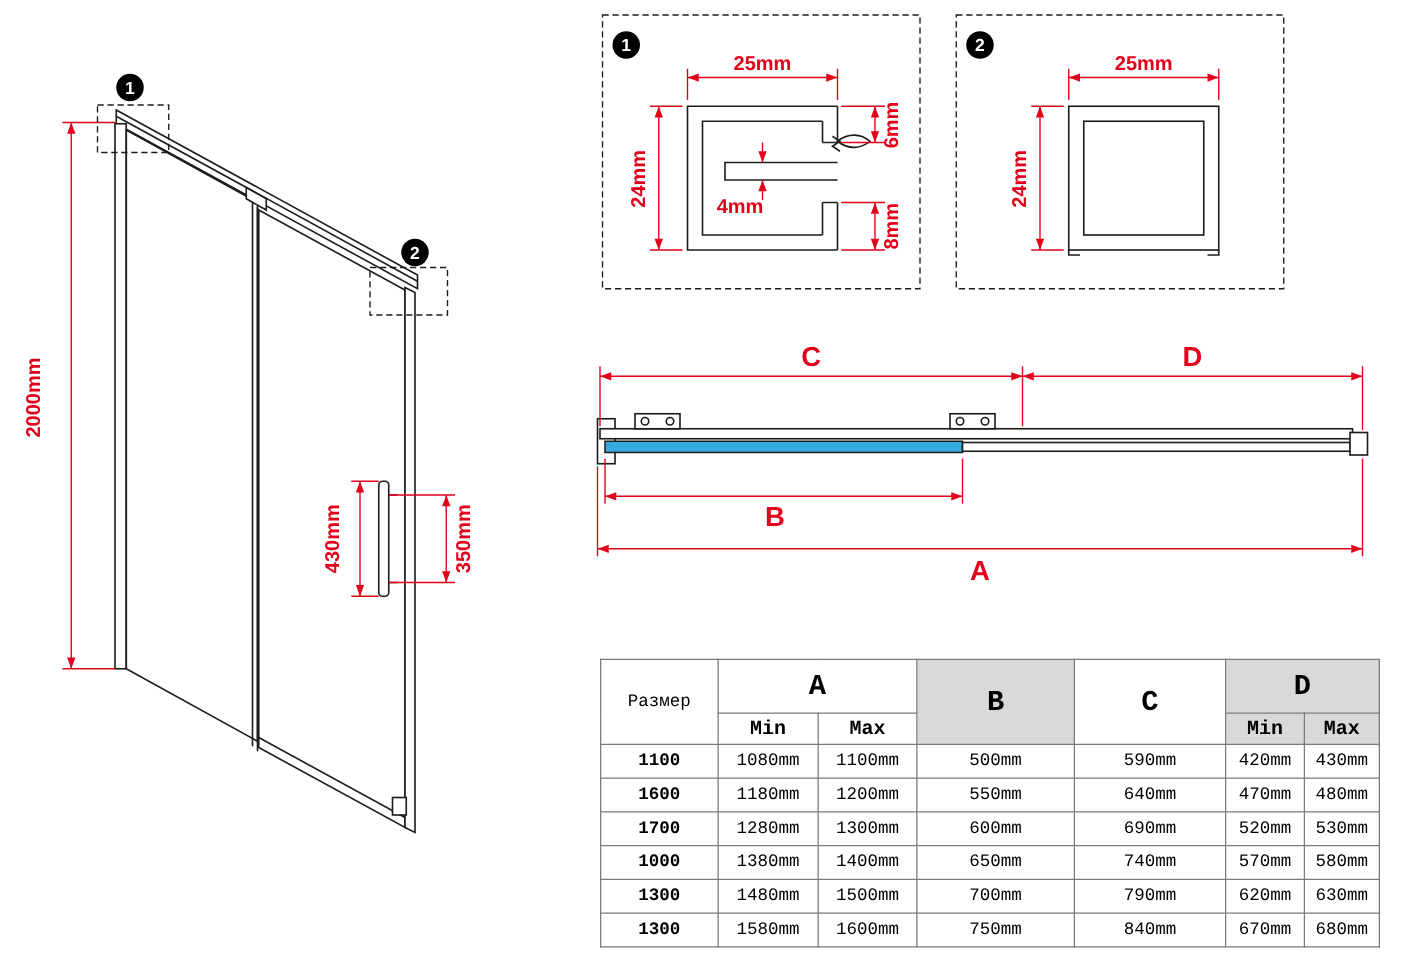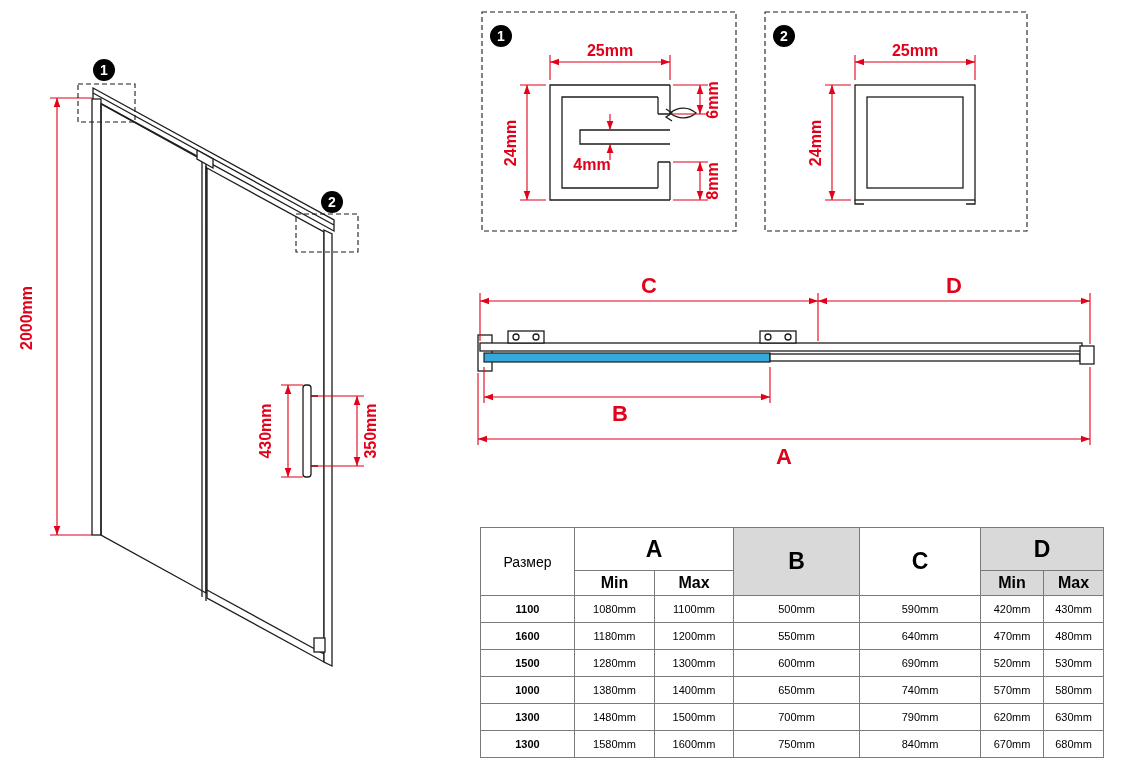--- a/index.html
+++ b/index.html
@@ -10,27 +10,27 @@
   .blk{stroke:#1d1d1b;stroke-width:1.3;fill:none;}
   .blkfill{stroke:#1d1d1b;stroke-width:1.3;fill:#fff;}
   .dash{stroke:#1d1d1b;stroke-width:1.1;fill:none;stroke-dasharray:5 3;}
   .dim{stroke:var(--dim-red);stroke-width:1.1;fill:none;}
   .atip{fill:var(--dim-red);}
   .dimtext{fill:var(--dim-red);font-size:16px;font-weight:bold;}
   .dimletter{fill:var(--dim-red);font-size:22px;font-weight:bold;}
   .badge{fill:#000;}
   .badgetext{fill:#fff;font-size:14px;font-weight:bold;}
   .glass{fill:var(--glass-blue);stroke:#1d1d1b;stroke-width:1.2;}
-  table.size{border-collapse:collapse;table-layout:fixed;width:623px;}
+  table.size{border-collapse:collapse;table-layout:fixed;width:623px;font-family:Liberation Mono, monospace;}
   table.size th,table.size td{border:1px solid #7a7a7a;text-align:center;vertical-align:middle;padding:0;color:#000;}
   th.sizehdr{font-size:14px;font-weight:normal;}
   th.letter{font-size:23px;font-weight:bold;color:var(--dim-red);height:42px;}
   th.minmax{font-size:16px;font-weight:bold;height:24px;}
   .gray{background:#d9d9d9;}
-  table.size td{height:26px;font-size:11px;}
+  table.size td{height:26px;font-size:14px;}
   td.rowsize{font-weight:bold;}
 </style>
 </head>
 <body>
 
 <svg class="abs" style="left:0;top:0" width="470" height="776" viewBox="0 0 470 776">
   <g>
     <polygon class="blkfill" points="93,88 334,220 334,231 93,99"></polygon>
     <path class="blk" d="M93,93 L334,225"></path>
     <rect class="blkfill" x="92" y="99" width="9" height="436"></rect>
@@ -207,21 +207,21 @@
       <tr>
         <td class="rowsize">1600</td>
         <td>1180mm</td>
         <td>1200mm</td>
         <td>550mm</td>
         <td>640mm</td>
         <td>470mm</td>
         <td>480mm</td>
       </tr>
       <tr>
-        <td class="rowsize">1500</td>
+        <td class="rowsize">1700</td>
         <td>1280mm</td>
         <td>1300mm</td>
         <td>600mm</td>
         <td>690mm</td>
         <td>520mm</td>
         <td>530mm</td>
       </tr>
       <tr>
         <td class="rowsize">1000</td>
         <td>1380mm</td>

